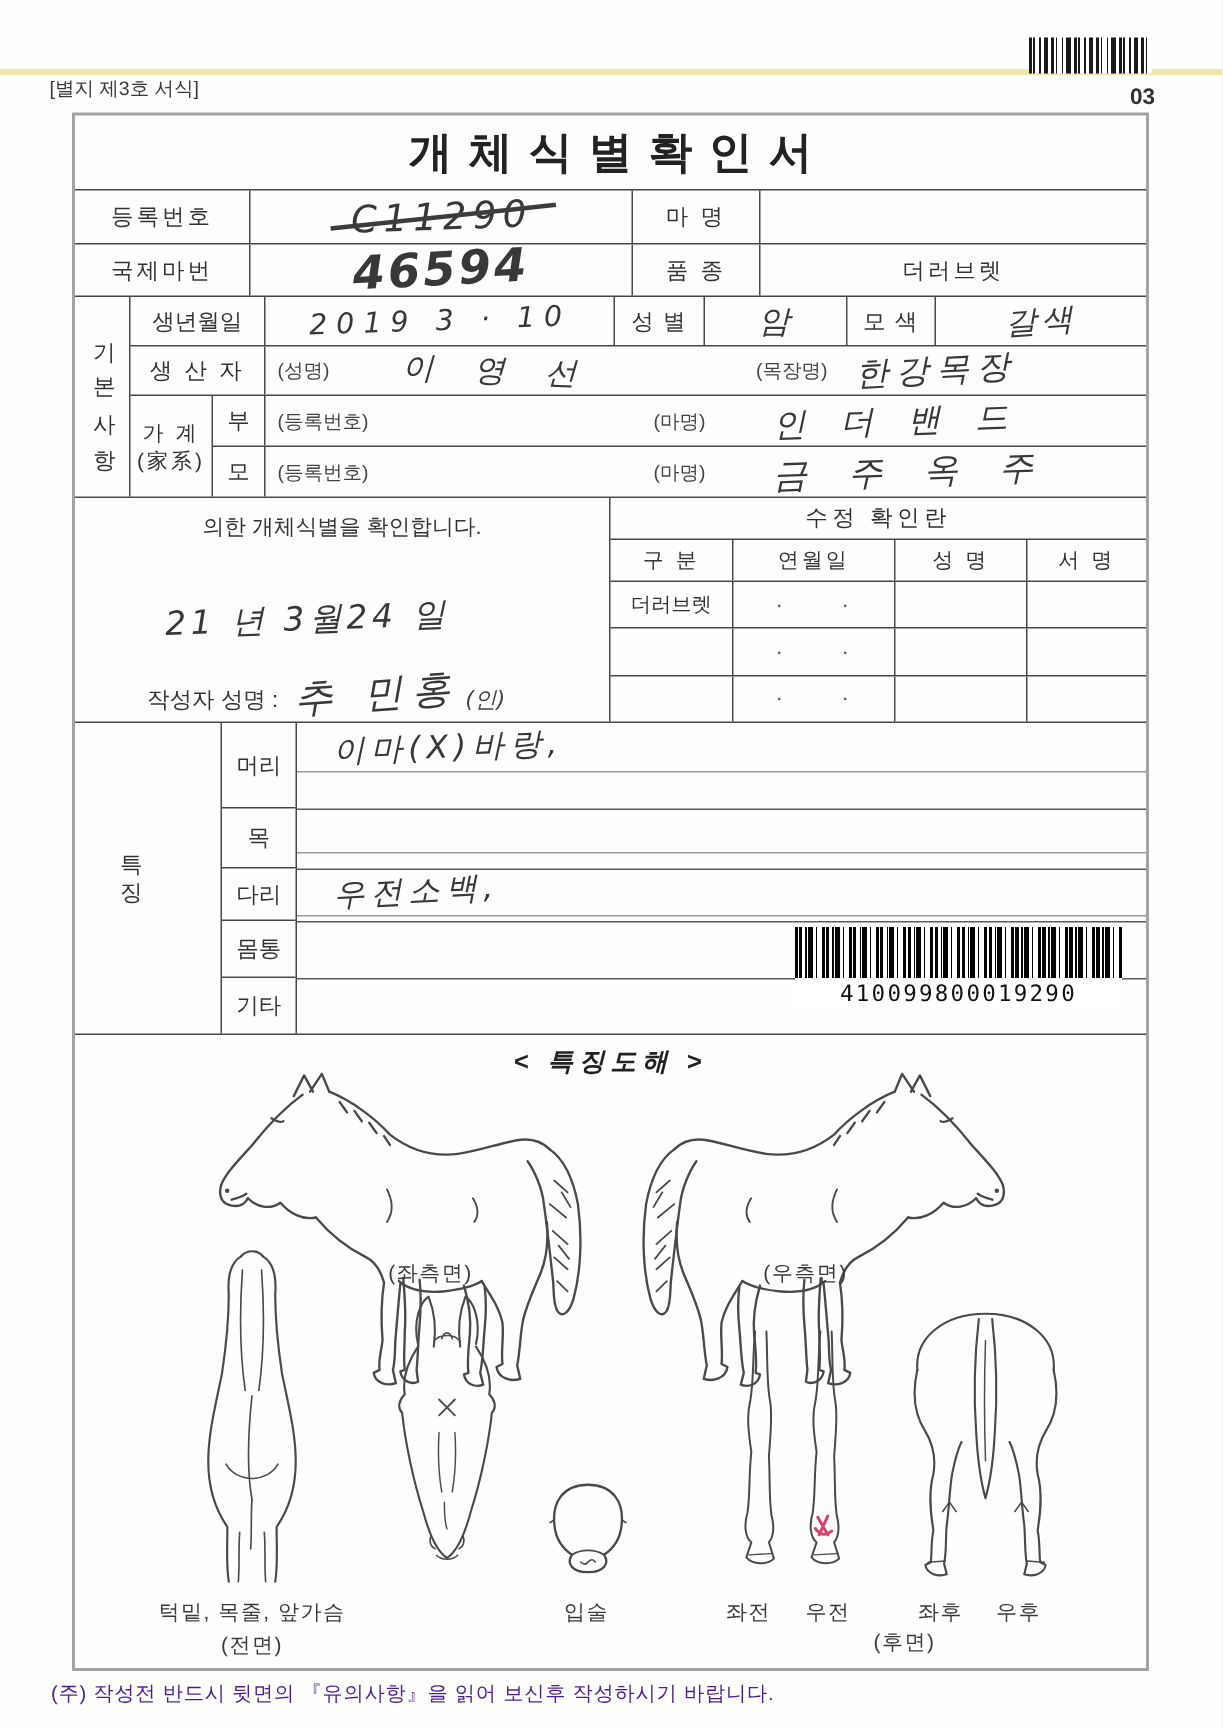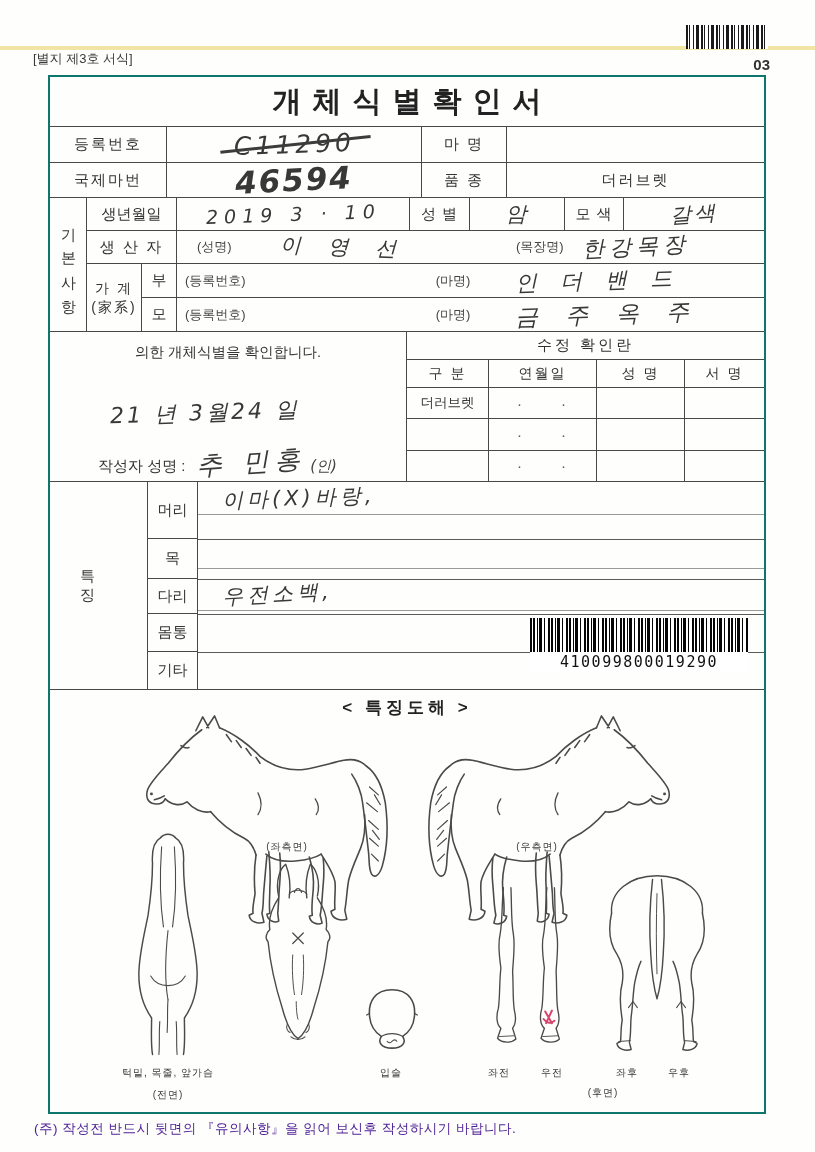--- a/index.html
+++ b/index.html
@@ -4,21 +4,21 @@
 <style>
   html,body{margin:0;padding:0;background:#e9e9e9;}
   .page{position:relative;width:815px;height:1152px;background:#fefefc;overflow:hidden;
         font-family:"Liberation Sans","DejaVu Sans",sans-serif;color:#2f2f2f;}
   .accent-line{position:absolute;left:0;top:46px;width:815px;height:4px;background:#f1e5a6;}
   .mini-barcode{position:absolute;left:686px;top:25px;width:82px;height:24px;
     background:repeating-linear-gradient(90deg,#1a1a1a 0 2px,#fff 2px 3px,#1a1a1a 3px 4px,#fff 4px 7px,#1a1a1a 7px 8px,#fff 8px 10px,#1a1a1a 10px 13px,#fff 13px 15px);}
   .form-ref{position:absolute;left:33px;top:50px;font-size:13px;color:#3a3a3a;}
   .page-num{position:absolute;left:722px;top:56px;width:48px;text-align:right;font-size:15px;font-weight:bold;color:#333;}
 
-  .form{position:absolute;left:48px;top:75px;width:714px;height:1035px;border:2px solid #0f766e;background:#fefefc;}
+  .form{position:absolute;left:48px;top:75px;width:714px;height:1035px;border:2px solid #a3a3a3;background:#fefefc;}
   .trow{display:flex;box-sizing:border-box;border-bottom:1.5px solid #484848;}
   .c{box-sizing:border-box;border-right:1.5px solid #484848;display:flex;align-items:center;justify-content:center;
      font-size:15px;color:#333;letter-spacing:2px;}
   .c.last{border-right:none;}
   .c.left{justify-content:flex-start;}
   .title-row{height:50px;align-items:center;justify-content:center;}
   .form-title{font-size:29px;font-weight:bold;letter-spacing:11px;color:#222;padding-left:11px;}
 
   .hw{font-family:"DejaVu Sans",sans-serif;font-style:italic;color:#383838;white-space:nowrap;}
   .strike{position:relative;display:inline-block;}
@@ -27,21 +27,21 @@
   .vtext{writing-mode:vertical-rl;text-orientation:upright;letter-spacing:9px;font-size:15px;}
   .stack{display:flex;flex-direction:column;align-items:center;justify-content:center;font-size:14px;line-height:1.3;}
 
   .rule{position:absolute;left:0;right:0;border-top:1px solid #9a9a9a;}
   .barcode-main{position:absolute;background:#fff;}
   .barcode-bars{height:34px;
     background:repeating-linear-gradient(90deg,#050505 0 2px,#fff 2px 3px,#050505 3px 5px,#fff 5px 7px,#050505 7px 8px,#fff 8px 9px,#050505 9px 12px,#fff 12px 14px,#050505 14px 15px,#fff 15px 18px);}
   .barcode-num{text-align:center;font-family:"DejaVu Sans Mono",monospace;font-size:15px;letter-spacing:1.5px;color:#111;margin-top:1px;}
 
   svg.line-art{stroke:#4a4a4a;fill:none;stroke-width:1.6;stroke-linecap:round;stroke-linejoin:round;}
-  .diag-label{position:absolute;font-size:10px;color:#3a3a3a;transform:translateX(-50%);white-space:nowrap;letter-spacing:1px;}
+  .diag-label{position:absolute;font-size:14px;color:#3a3a3a;transform:translateX(-50%);white-space:nowrap;letter-spacing:1px;}
   .footer-note{position:absolute;left:34px;top:1120px;font-size:13.5px;color:#4c1d95;letter-spacing:0.5px;}
   .seal{color:#444;font-size:15px;}
   .dotcell{white-space:pre;font-size:15px;color:#555;}
 </style>
 </head>
 <body>
 
 <div class="page">
 
   <div class="accent-line"></div>
@@ -90,21 +90,21 @@
           </div>
           <div class="c" style="width:59px;letter-spacing:1px;">모 색</div>
           <div class="c last" style="flex:1;">
             <span class="hw" style="font-size:21px;letter-spacing:3px;transform:rotate(-4deg);">갈색</span>
           </div>
         </div>
 
         <div class="trow" style="height:33px;">
           <div class="c" style="width:90px;">생 산 자</div>
           <div class="c last left" style="flex:1;letter-spacing:0;">
-            <span style="font-size:13px;margin-left:20px;color:#444;">(성명)</span>
+            <span style="font-size:13px;margin-left:8px;color:#444;">(성명)</span>
             <span class="hw" style="font-size:21px;margin-left:48px;letter-spacing:10px;transform:rotate(2deg);">이  영  선</span>
             <span style="font-size:13px;margin-left:110px;color:#444;">(목장명)</span>
             <span class="hw" style="font-size:22px;margin-left:18px;letter-spacing:5px;transform:rotate(-3deg);">한강목장</span>
           </div>
         </div>
 
         <div style="display:flex;flex:1;">
           <div class="c stack" style="width:55px;">
             <span>가 계</span>
             <span>(家系)</span>
@@ -194,21 +194,21 @@
         <span class="hw" style="position:absolute;left:24px;top:2px;font-size:21px;letter-spacing:4px;transform:rotate(-2deg);">이마(X)바랑,</span>
         <span class="hw" style="position:absolute;left:24px;top:98px;font-size:21px;letter-spacing:4px;transform:rotate(-3deg);">우전소백,</span>
         <div class="barcode-main" style="left:332px;top:136px;width:218px;">
           <div class="barcode-bars"></div>
           <div class="barcode-num">410099800019290</div>
         </div>
       </div>
     </div>
 
     <div style="position:relative;flex:1;height:420px;">
-      <div style="text-align:center;font-size:17px;font-weight:bold;letter-spacing:4px;padding-top:6px;color:#222;">&lt; 특징도해 &gt;</div>
+      <div style="text-align:center;font-size:17px;font-weight:bold;letter-spacing:4px;padding-top:6px;color:#222;font-style:italic;">&lt; 특징도해 &gt;</div>
 
       <svg class="line-art" style="position:absolute;left:60px;top:14px;" width="296" height="237" viewBox="0 0 300 240">
         <path d="M87,27 L94,13 L100,24 M98,24 L106,12 L111,24"></path>
         <path d="M93,26 C82,34 70,46 59,60 C50,70 41,79 38,87 C36,94 38,100 45,101 C50,102 54,100 56,96"></path>
         <circle cx="42" cy="91" r="1.5" fill="#4a4a4a" stroke="none"></circle>
         <path d="M45,97 C49,96 52,95 55,93"></path>
         <path d="M56,96 C62,102 71,104 78,99 C84,106 93,111 102,109"></path>
         <path d="M72,42 C75,44 78,45 80,44"></path>
         <path d="M102,109 C112,121 124,130 136,136 C142,139 146,146 148,153"></path>
         <path d="M111,24 C126,30 142,42 152,53 C166,64 182,68 198,66 C212,64 226,59 237,57 C247,55 255,58 260,63"></path>

